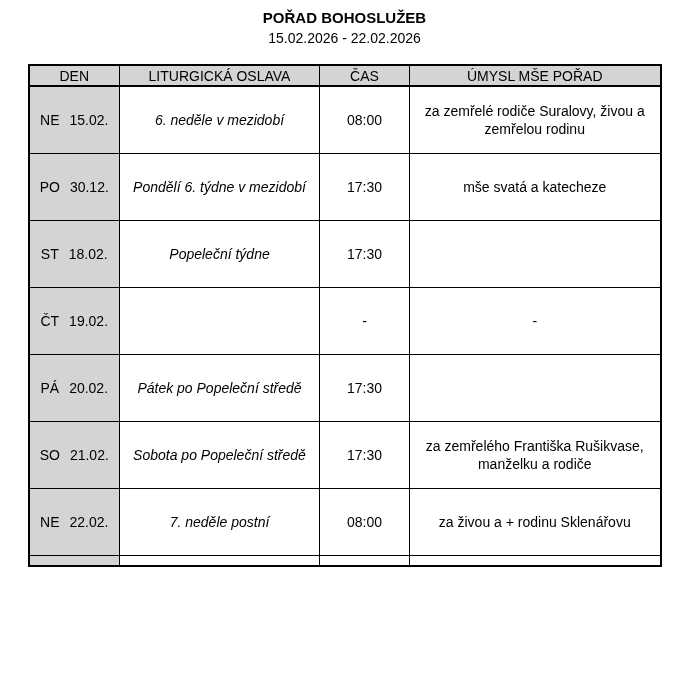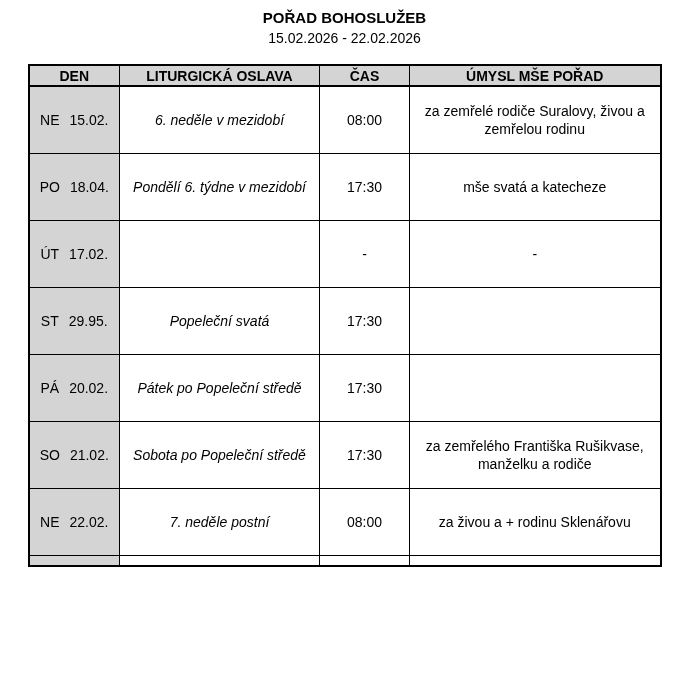--- a/index.html
+++ b/index.html
@@ -49,21 +49,21 @@
     th, td {
       border: 1px solid #000000;
       padding: 2px 4px;
       text-align: center;
       vertical-align: middle;
       overflow: hidden;
     }
     thead th {
       background: #d4d4d4;
       font-size: 14px;
-      font-weight: bold;
+      font-weight: normal;
       height: 21px;
       padding: 1px 2px;
       border-bottom: 2px solid #000000;
     }
     tr.data-row { height: 67px; }
     tr.data-row td {
       font-size: 14px;
       font-weight: normal;
       line-height: 18px;
     }
@@ -111,45 +111,45 @@
         <td class="day-cell">
           <span class="day">NE</span><span class="date">15.02.</span>
         </td>
         <td class="celebration-cell">6. neděle v mezidobí</td>
         <td class="time-cell">08:00</td>
         <td class="intention-cell">za zemřelé rodiče Suralovy, živou a zemřelou rodinu</td>
       </tr>
 
       <tr class="data-row">
         <td class="day-cell">
-          <span class="day">PO</span><span class="date">18.04.</span>
+          <span class="day">PO</span><span class="date">30.12.</span>
         </td>
         <td class="celebration-cell">Pondělí 6. týdne v mezidobí</td>
         <td class="time-cell">17:30</td>
         <td class="intention-cell">mše svatá a katecheze</td>
       </tr>
 
+
       <tr class="data-row">
         <td class="day-cell">
-          <span class="day">ÚT</span><span class="date">17.02.</span>
+          <span class="day">ST</span><span class="date">18.02.</span>
+        </td>
+        <td class="celebration-cell">Popeleční týdne</td>
+        <td class="time-cell">17:30</td>
+        <td class="intention-cell"></td>
+      </tr>
+
+      <tr class="data-row">
+        <td class="day-cell">
+          <span class="day">ČT</span><span class="date">19.02.</span>
         </td>
         <td class="celebration-cell"></td>
         <td class="time-cell">-</td>
         <td class="intention-cell">-</td>
       </tr>
-
-      <tr class="data-row">
-        <td class="day-cell">
-          <span class="day">ST</span><span class="date">29.95.</span>
-        </td>
-        <td class="celebration-cell">Popeleční svatá</td>
-        <td class="time-cell">17:30</td>
-        <td class="intention-cell"></td>
-      </tr>
-
 
       <tr class="data-row">
         <td class="day-cell">
           <span class="day">PÁ</span><span class="date">20.02.</span>
         </td>
         <td class="celebration-cell">Pátek po Popeleční středě</td>
         <td class="time-cell">17:30</td>
         <td class="intention-cell"></td>
       </tr>
 

